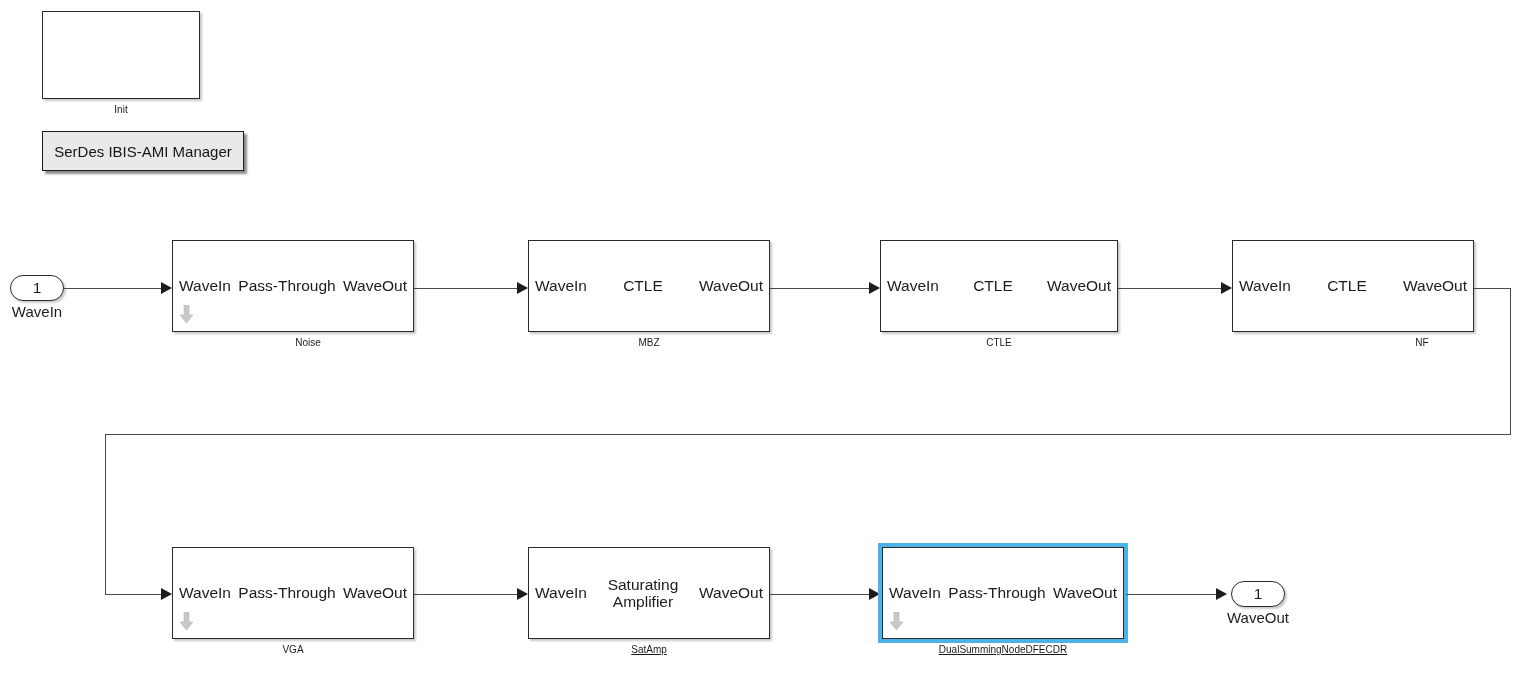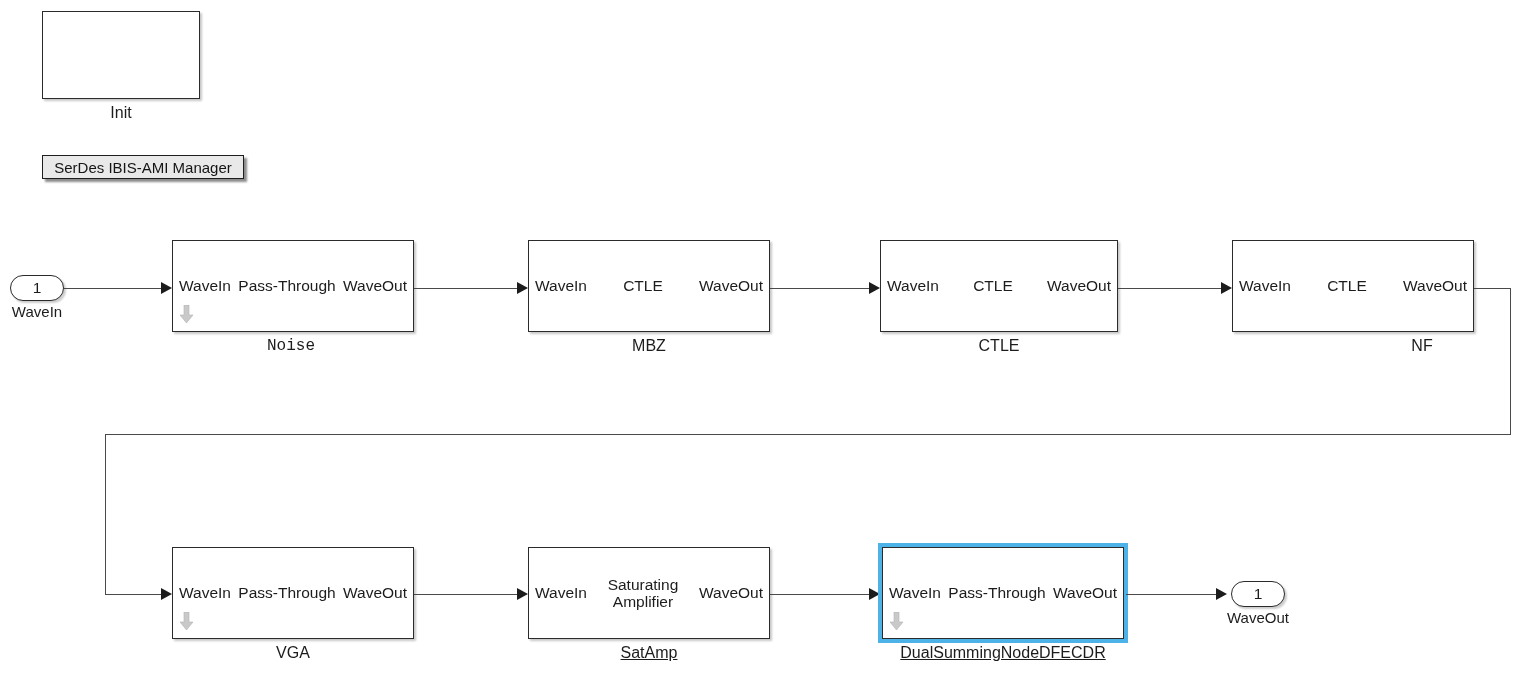--- a/index.html
+++ b/index.html
@@ -50,21 +50,21 @@
   .blk-mid {
     font-size: 15.5px;
     color: #1c1c1c;
     text-align: center;
     line-height: 1.12;
     white-space: pre-line;
     flex: 0 0 auto;
   }
   .blk-name {
     position: absolute;
-    font-size: 16px;
+    font-size: 10px;
     color: #1c1c1c;
     text-align: center;
     white-space: nowrap;
     transform: translateX(-50%);
   }
   .down-arrow {
     position: absolute;
     left: 6px;
     bottom: 7px;
     width: 15px;
@@ -135,41 +135,41 @@
   }
 </style>
 </head>
 <body>
 
 <div id="canvas">
 
   <div class="blk" id="init-block" style="left:42px; top:11px; width:158px; height:88px;"></div>
   <div class="blk-name" style="left:121px; top:104px;">Init</div>
 
-  <div class="ami-button" style="left:42px; top:131px; width:202px; height:24px;margin-top:24px;">SerDes IBIS-AMI Manager</div>
+  <div class="ami-button" style="left:42px; top:131px; width:202px; height:40px;">SerDes IBIS-AMI Manager</div>
 
   <div class="io-port" style="left:10px; top:275px; width:54px; height:26px;">
     <span>1</span>
   </div>
   <div class="io-lbl" style="left:37px; top:303px;">WaveIn</div>
 
   <div class="wire-h" style="left:64px; top:288px; width:97px;"></div>
   <div class="arrowhead" style="left:161px; top:281.5px;"></div>
 
   <div class="blk" style="left:172px; top:240px; width:242px; height:92px;">
     <div class="blk-inner">
       <span class="port-lbl">WaveIn</span>
       <span class="blk-mid">Pass-Through</span>
       <span class="port-lbl">WaveOut</span>
     </div>
     <svg class="down-arrow" viewBox="0 0 15 19">
       <path d="M5 0 h5 v10 h4 l-6.5 8 l-6.5 -8 h4 z" fill="#c9c9c9" stroke="#b4b4b4" stroke-width="0.6"></path>
     </svg>
   </div>
-  <div class="blk-name" style="left:291px; top:337px;font-family:Liberation Mono, monospace;">Noise</div>
+  <div class="blk-name" style="left:308px; top:337px;">Noise</div>
 
   <div class="wire-h" style="left:414px; top:288px; width:103px;"></div>
   <div class="arrowhead" style="left:517px; top:281.5px;"></div>
 
   <div class="blk" style="left:528px; top:240px; width:242px; height:92px;">
     <div class="blk-inner">
       <span class="port-lbl">WaveIn</span>
       <span class="blk-mid">CTLE</span>
       <span class="port-lbl">WaveOut</span>
     </div>

